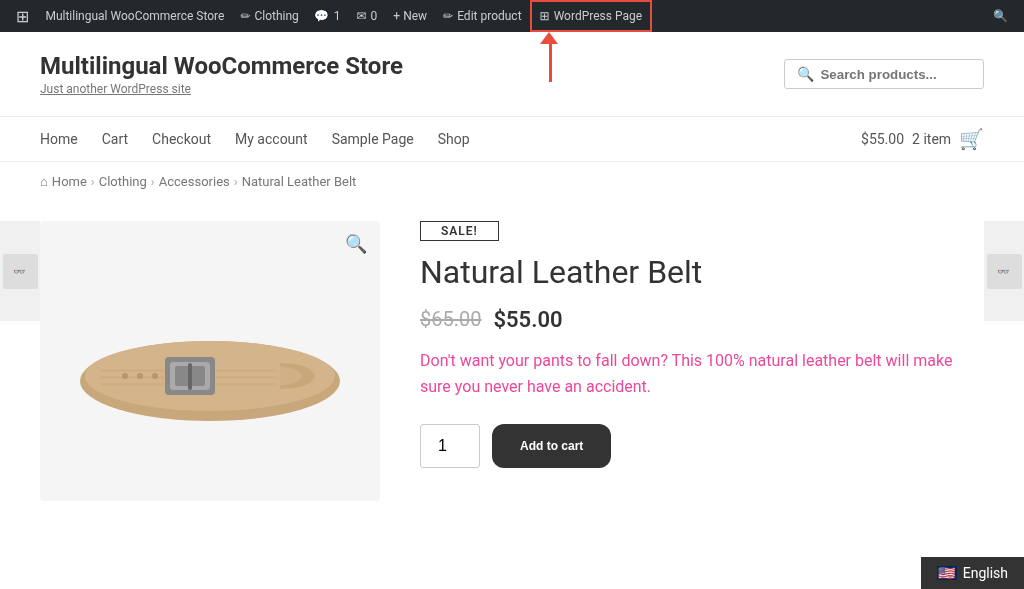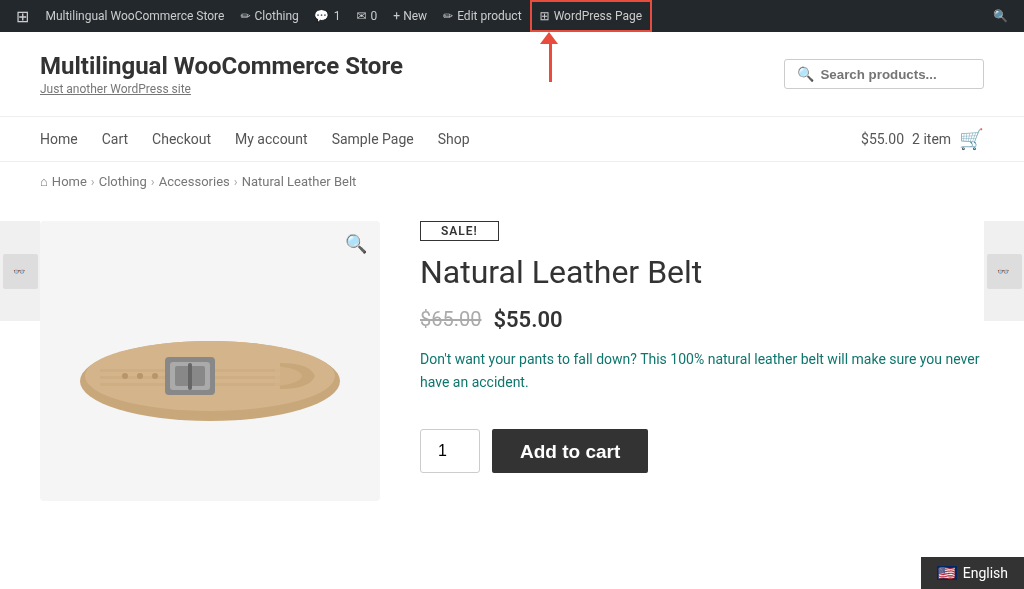--- a/index.html
+++ b/index.html
@@ -223,47 +223,47 @@
       font-size: 20px;
       color: #aaa;
       text-decoration: line-through;
     }
     .price-current {
       font-size: 22px;
       font-weight: 600;
       color: #333;
     }
     .product-description {
-      font-size: 14px;
+      font-size: 16px;
       line-height: 1.6;
-      color: #0f766e;
-      margin-bottom: 36px;
+      color: #ec4899;
+      margin-bottom: 24px;
     }
     .add-to-cart-row {
       display: flex;
       align-items: center;
       gap: 12px;
     }
     .quantity-input {
       width: 60px;
       height: 44px;
       border: 1px solid #ccc;
       text-align: center;
       font-size: 16px;
       border-radius: 3px;
     }
     .add-to-cart-btn {
       background: #333;
       color: #fff;
       border: none;
       padding: 12px 28px;
-      font-size: 19px;
+      font-size: 12px;
       font-weight: 600;
       cursor: pointer;
-      border-radius: 2px;
+      border-radius: 12px;
       height: 44px;
     }
 
     
     .language-badge {
       position: fixed;
       bottom: 0;
       right: 0;
       background: #333;
       color: #fff;

